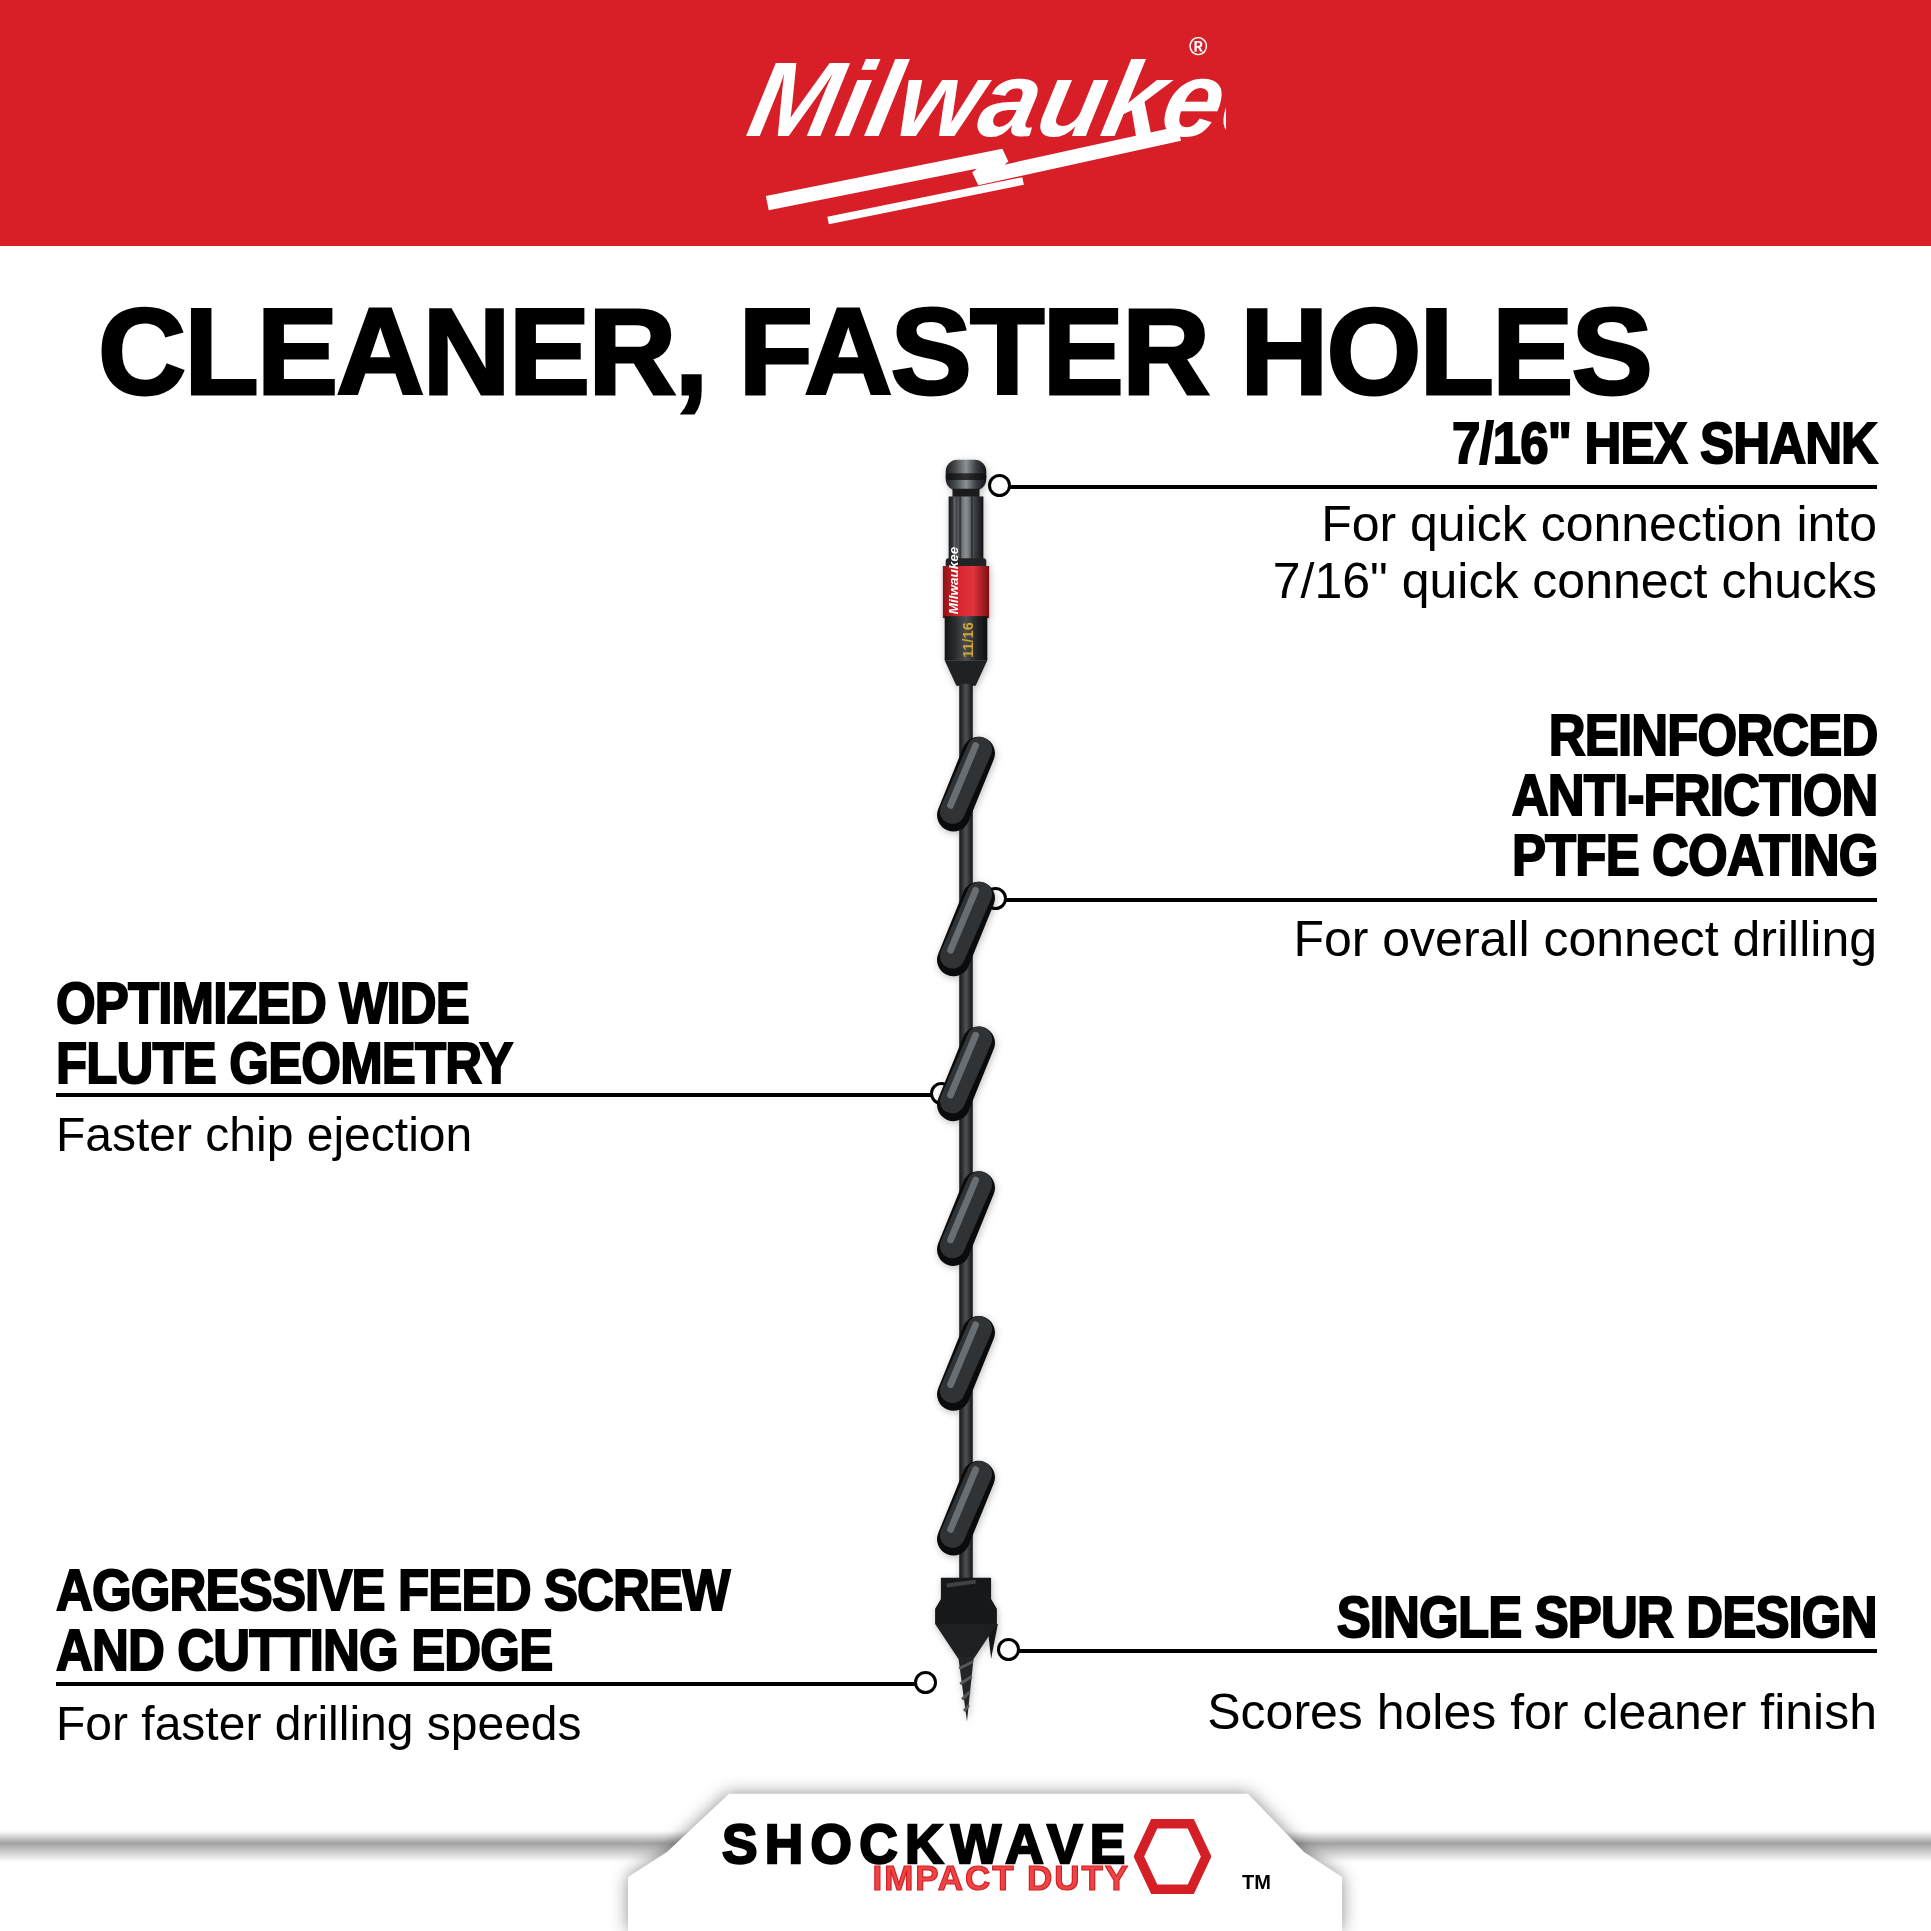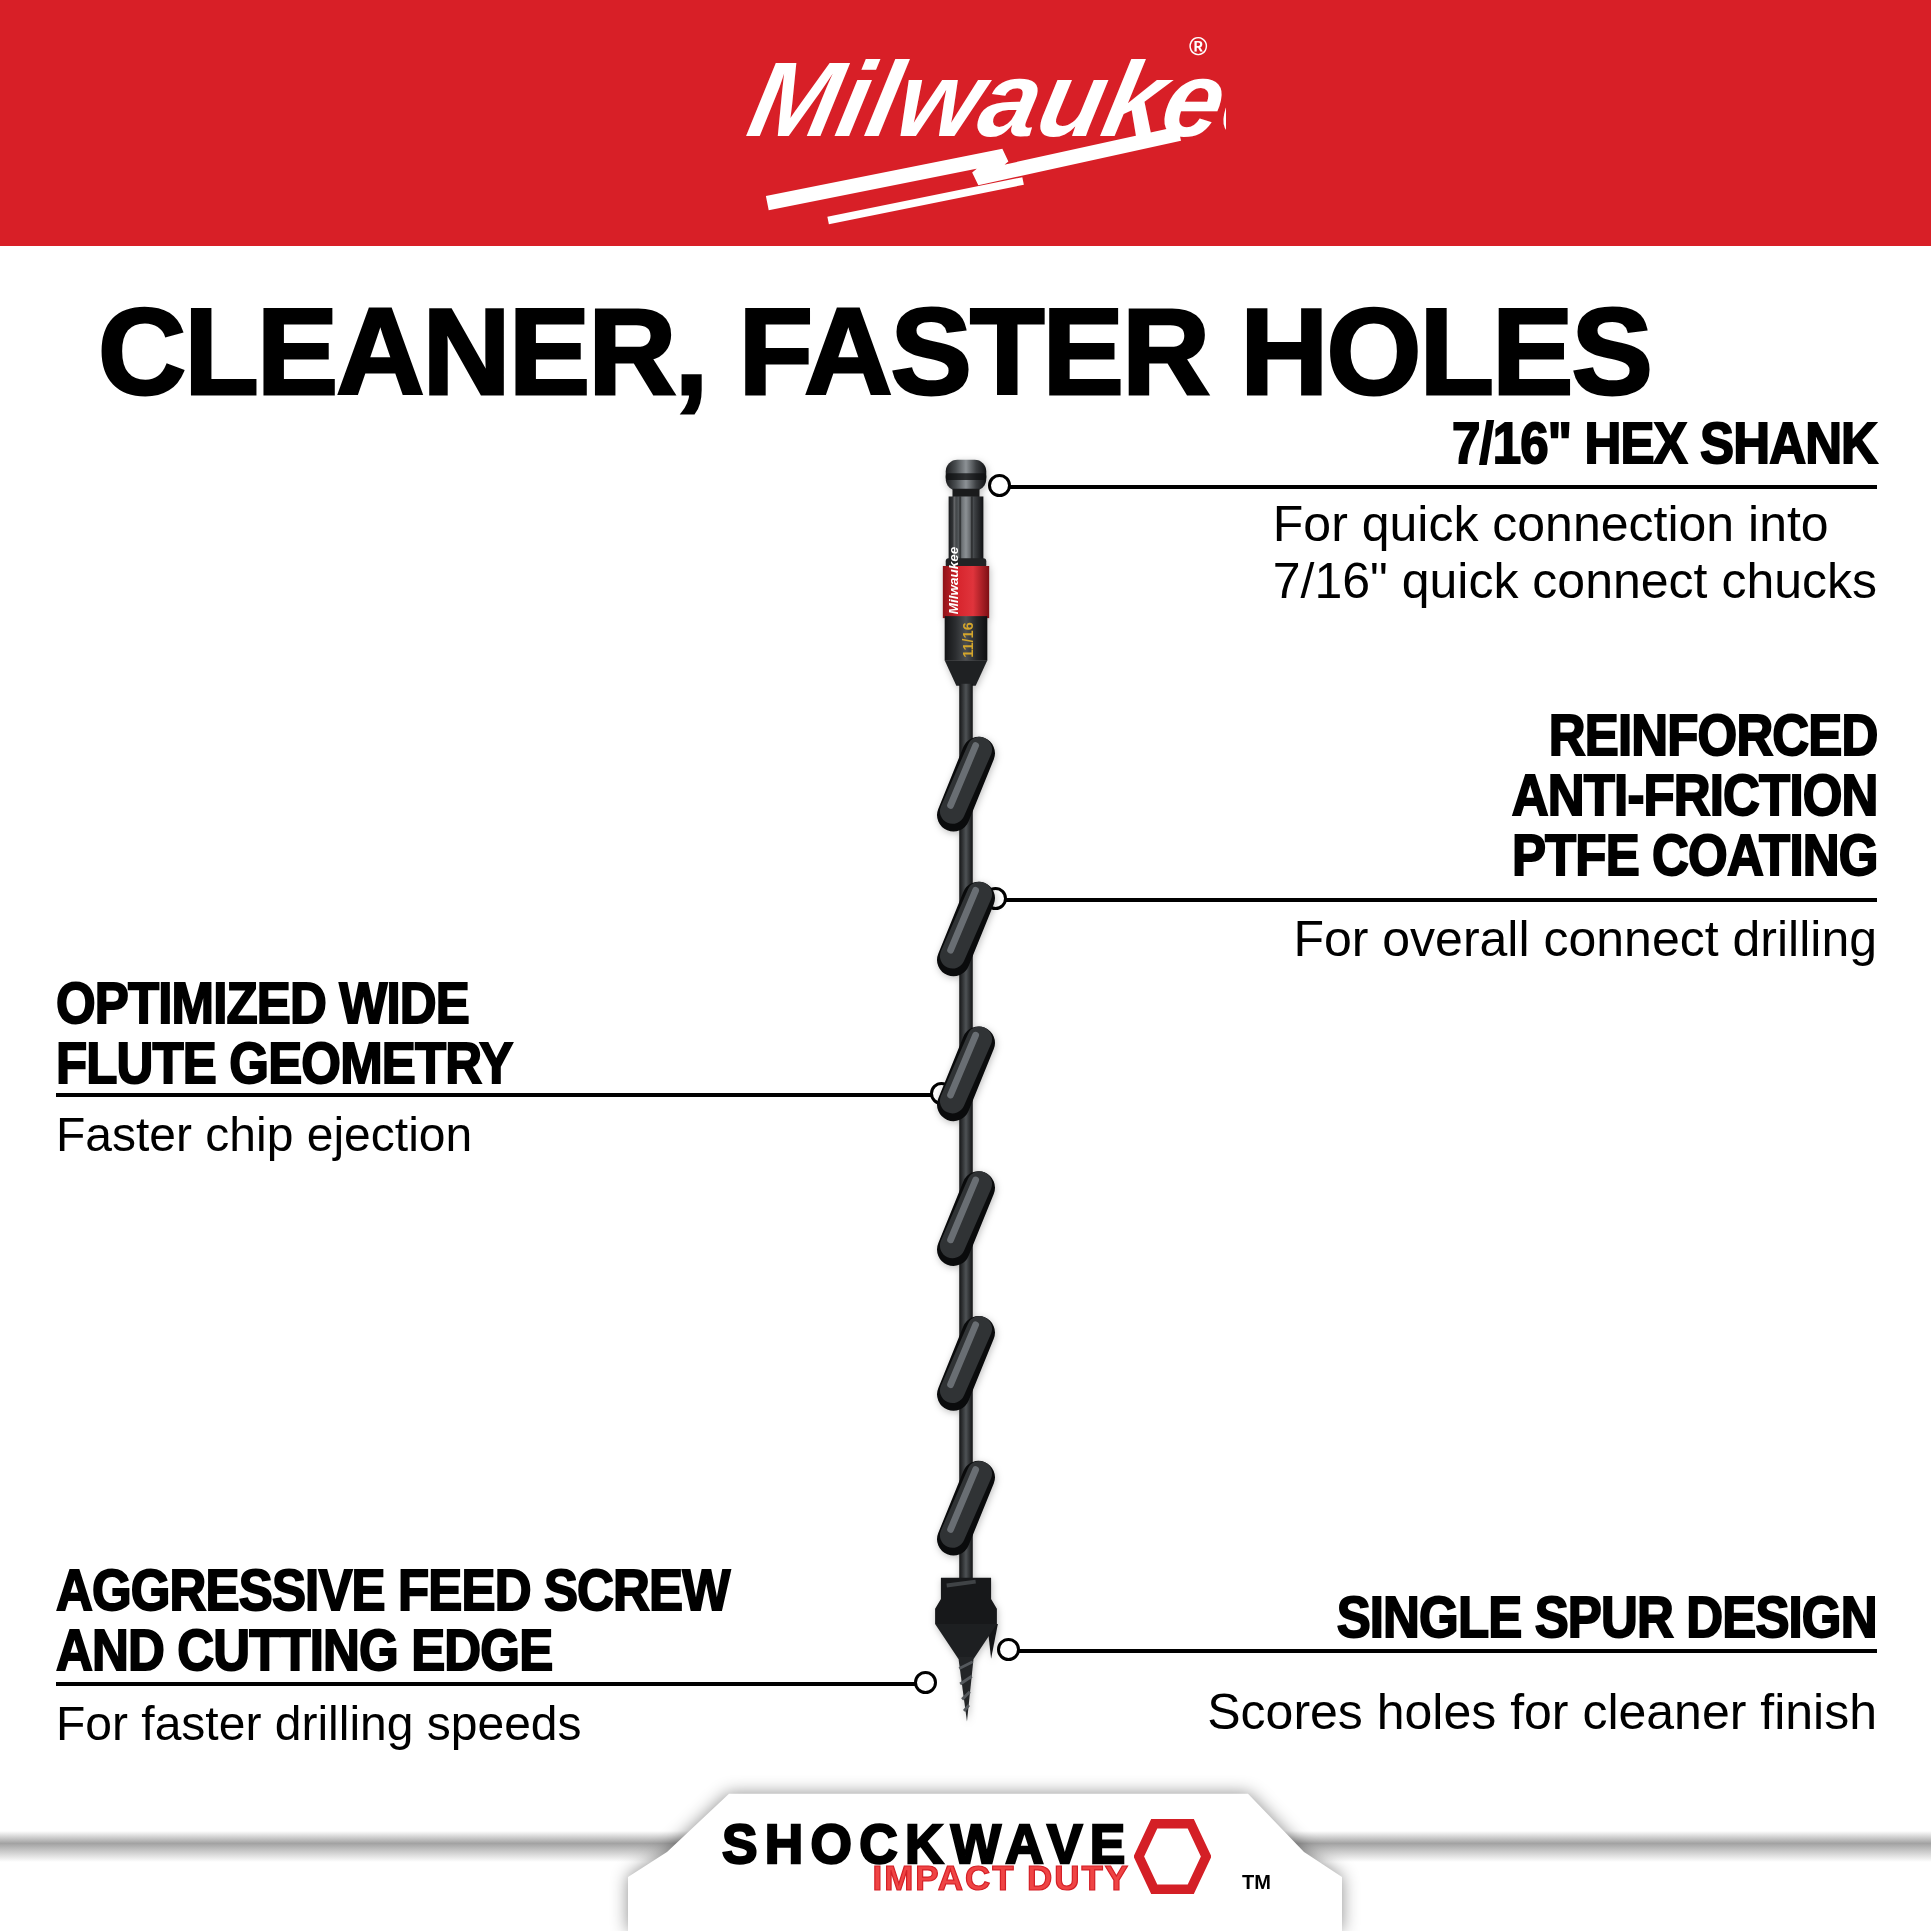--- a/index.html
+++ b/index.html
@@ -18,21 +18,21 @@
   
   .co-title {
     position:absolute; font-size:58px; line-height:60px; font-weight:900;
     letter-spacing:-1px; white-space:nowrap; -webkit-text-stroke:1.9px #000;
   }
   .co-title.right { right:54px; text-align:right; transform:scaleX(.88); transform-origin:100% 50%; }
   .co-title.left  { left:56px;  text-align:left;  transform:scaleX(.88); transform-origin:0 50%; }
   .co-body {
     position:absolute; font-size:50px; line-height:57px; font-weight:400; white-space:nowrap;
   }
-  .co-body.right { right:54px; }
+  .co-body.right { right:54px; text-align:right; }
   .co-body.left  { left:56px; font-size:48px; }
   .co-line { position:absolute; height:3.9px; background:#000; }
   .marker {
     position:absolute; width:17.4px; height:17.4px; background:#fff;
     border:3.9px solid #000; border-radius:50%;
   }
   
   .shadow-band {
     position:absolute; left:0; top:1831px; width:1931px; height:31px;
     background:linear-gradient(180deg, rgba(255,255,255,0) 0%, rgba(70,70,70,.5) 40%, rgba(255,255,255,0) 100%);

